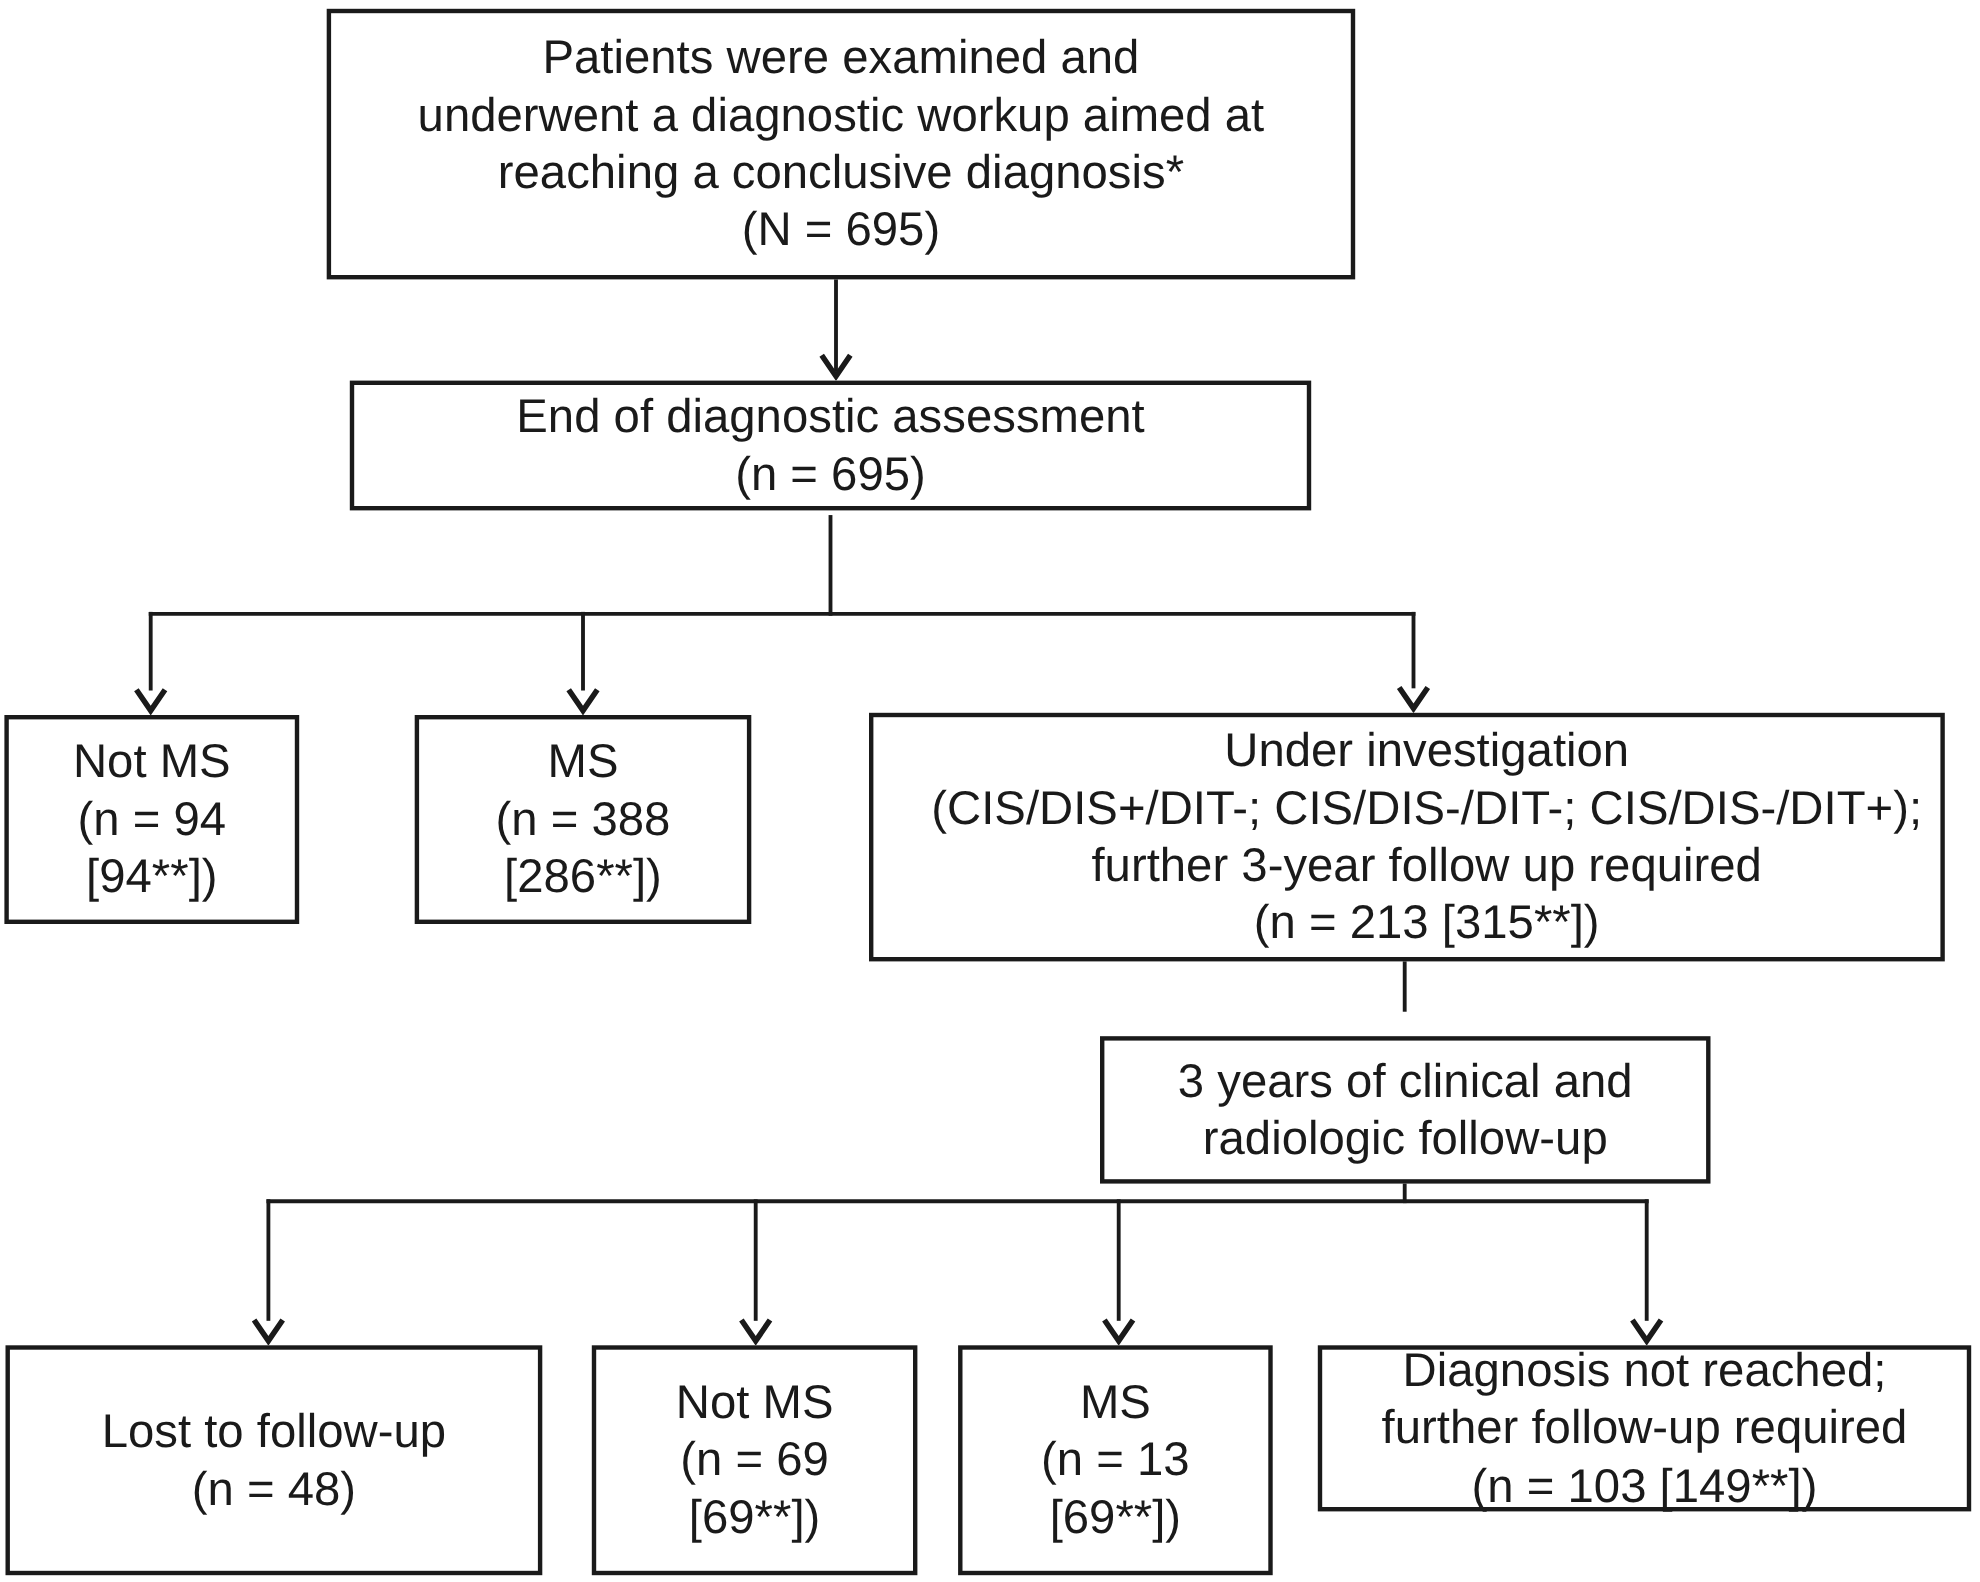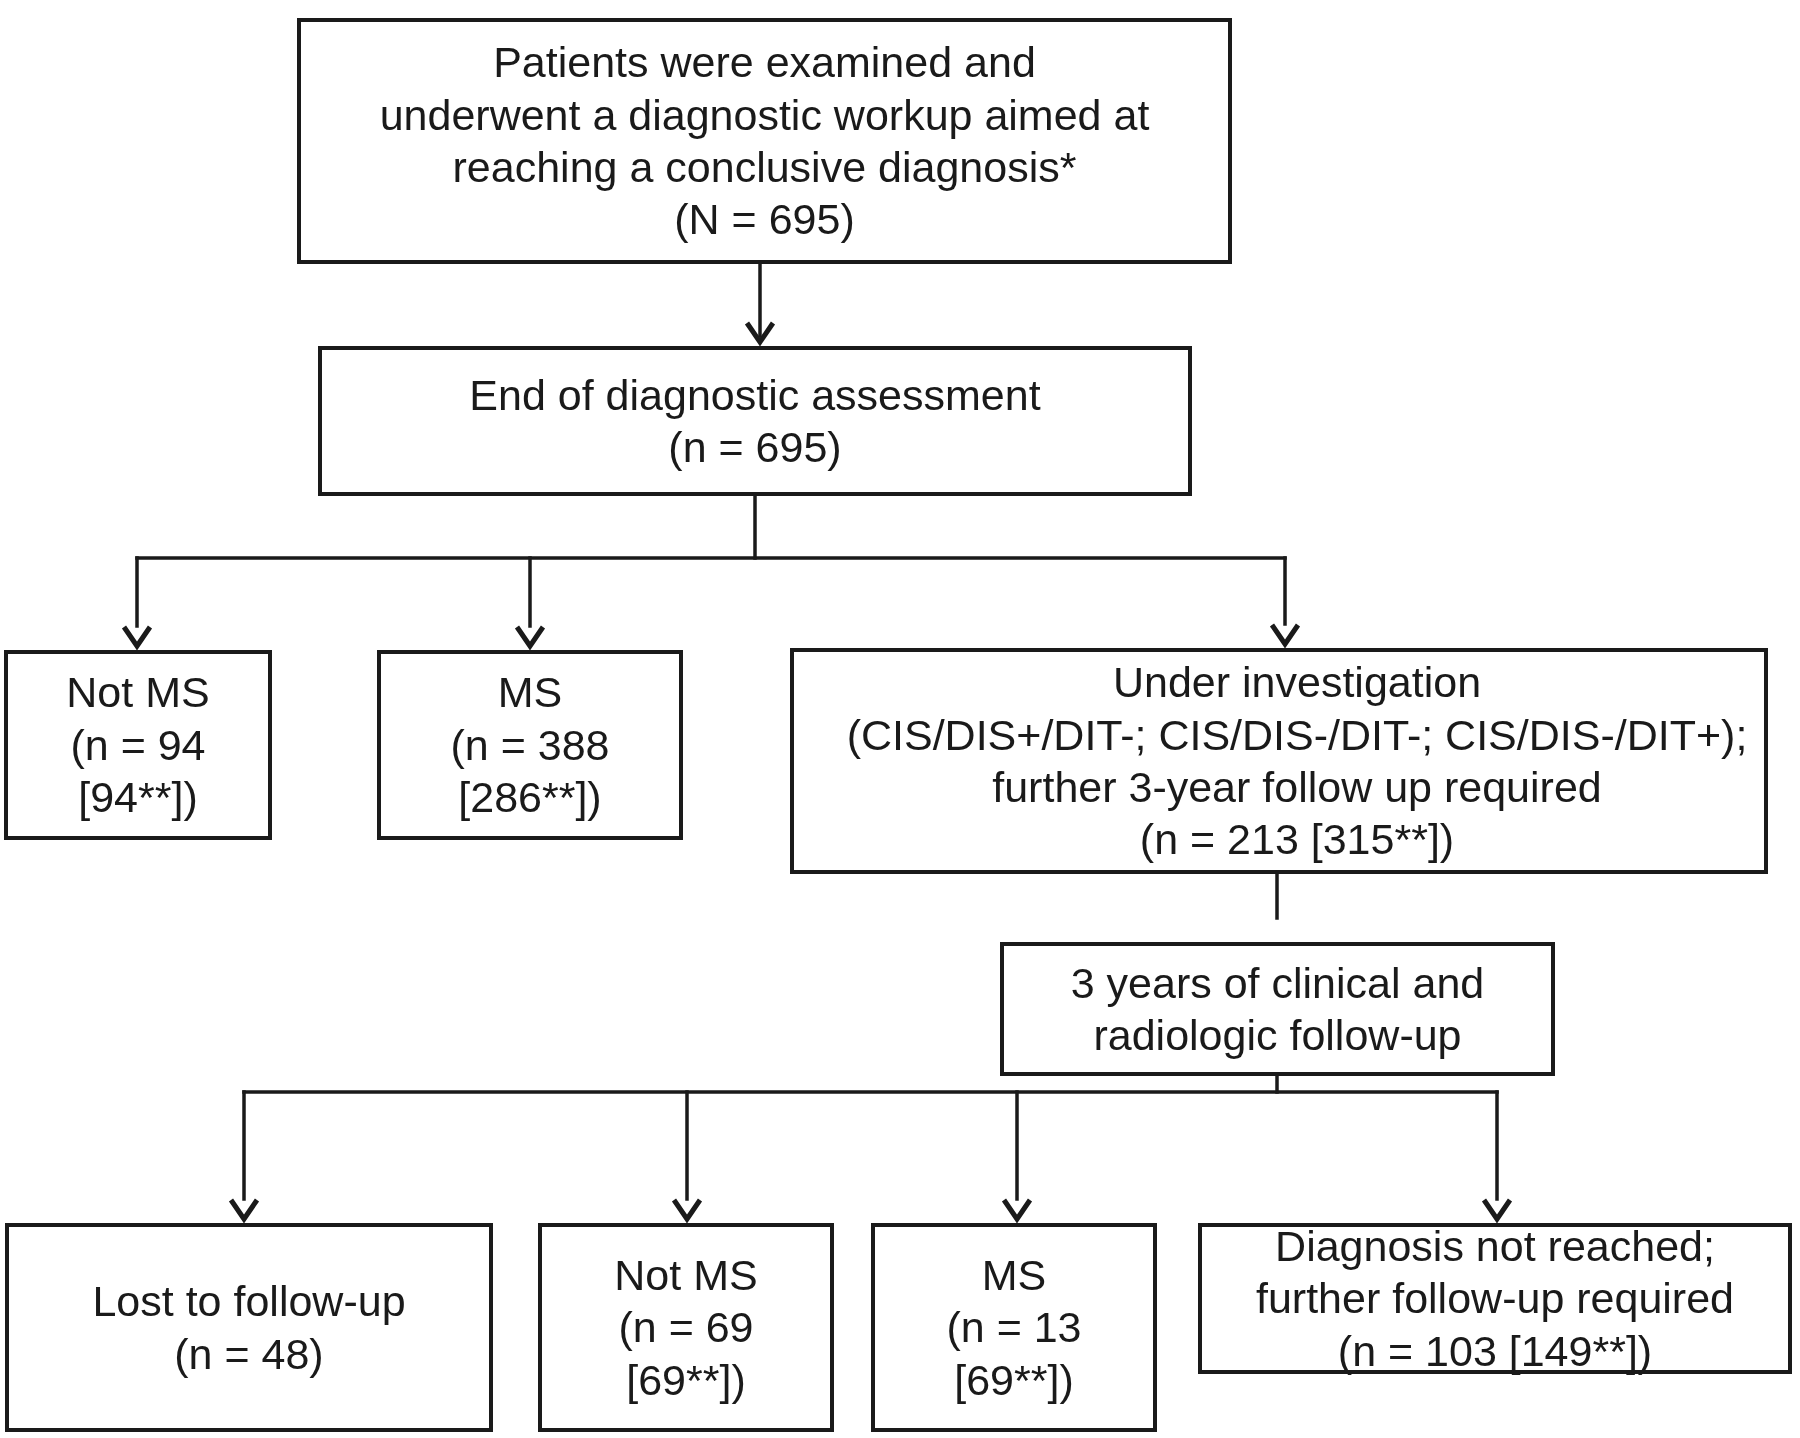--- a/index.html
+++ b/index.html
@@ -43,22 +43,22 @@
     display: flex;
     align-items: center;
     justify-content: center;
     text-align: center;
     white-space: pre-line;
     font-size: 43px;
     line-height: 1.22;
     z-index: 1;
   }
   
-  .n-examined      { left: 297px;  top: 18px;    width: 935px; height: 246px; }
-  .n-end           { left: 318px;  top: 346px;  width: 874px; height: 150px; }
+  .n-examined      { left: 297px;  top: 8px;    width: 935px; height: 246px; }
+  .n-end           { left: 318px;  top: 346px;  width: 874px; height: 118px; }
   .n-notms1        { left: 4px;    top: 650px;  width: 268px; height: 190px; }
   .n-ms1           { left: 377px;  top: 650px;  width: 306px; height: 190px; }
   .n-underinv      { left: 790px;  top: 648px;  width: 978px; height: 226px; padding-left: 36px; }
   .n-3years        { left: 1000px; top: 918px;  width: 555px; height: 134px; margin-top: 24px; }
   .n-lost          { left: 5px;    top: 1223px; width: 488px; height: 209px; }
   .n-notms2        { left: 538px;  top: 1223px; width: 296px; height: 209px; }
   .n-ms2           { left: 871px;  top: 1223px; width: 286px; height: 209px; }
   .n-diagnot       { left: 1198px; top: 1223px; width: 594px; height: 151px; }
 </style>
 </head>

